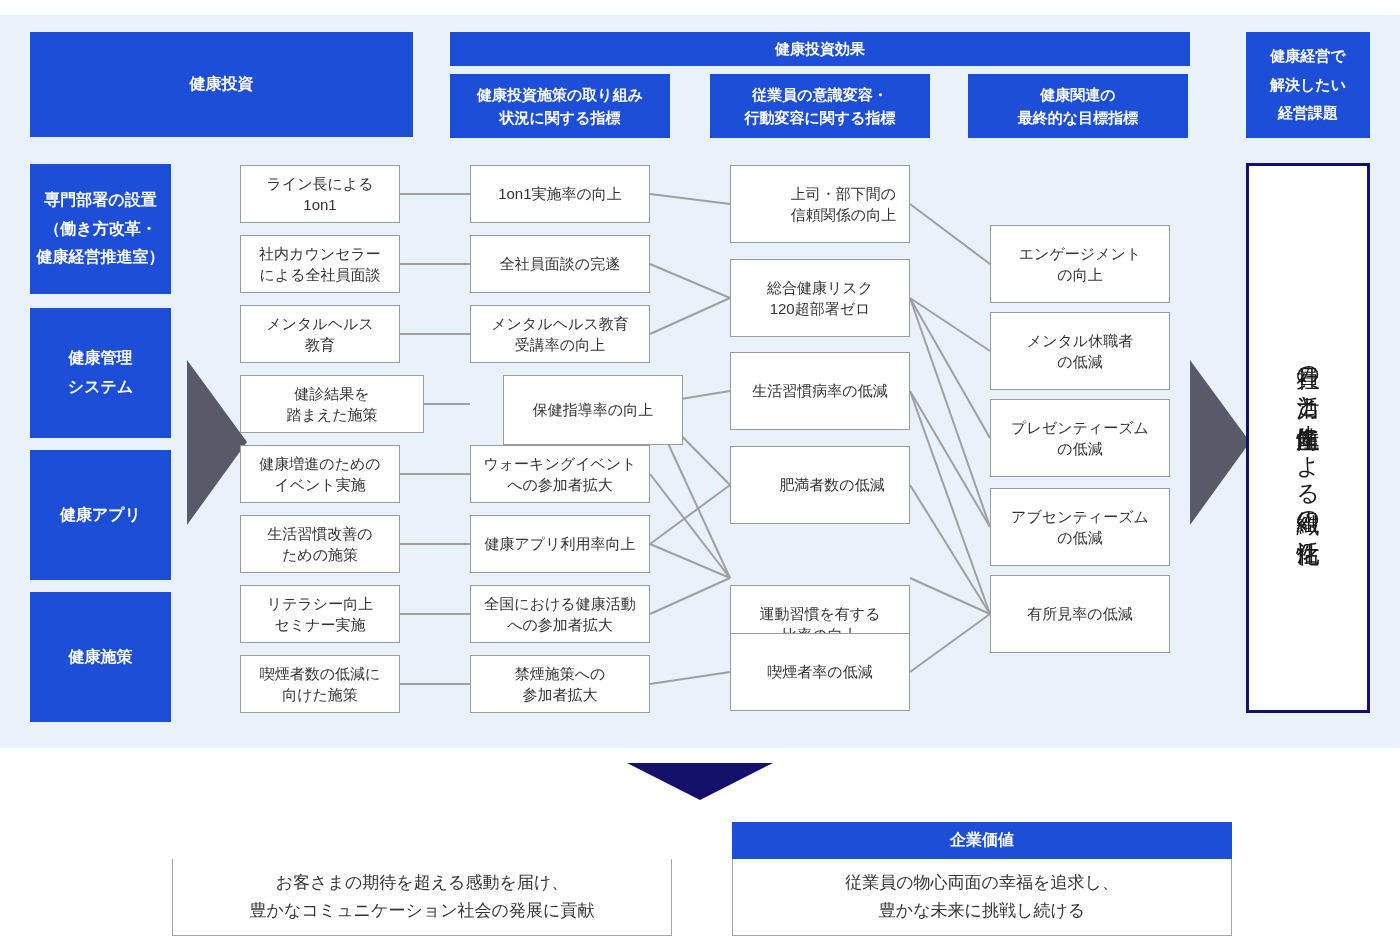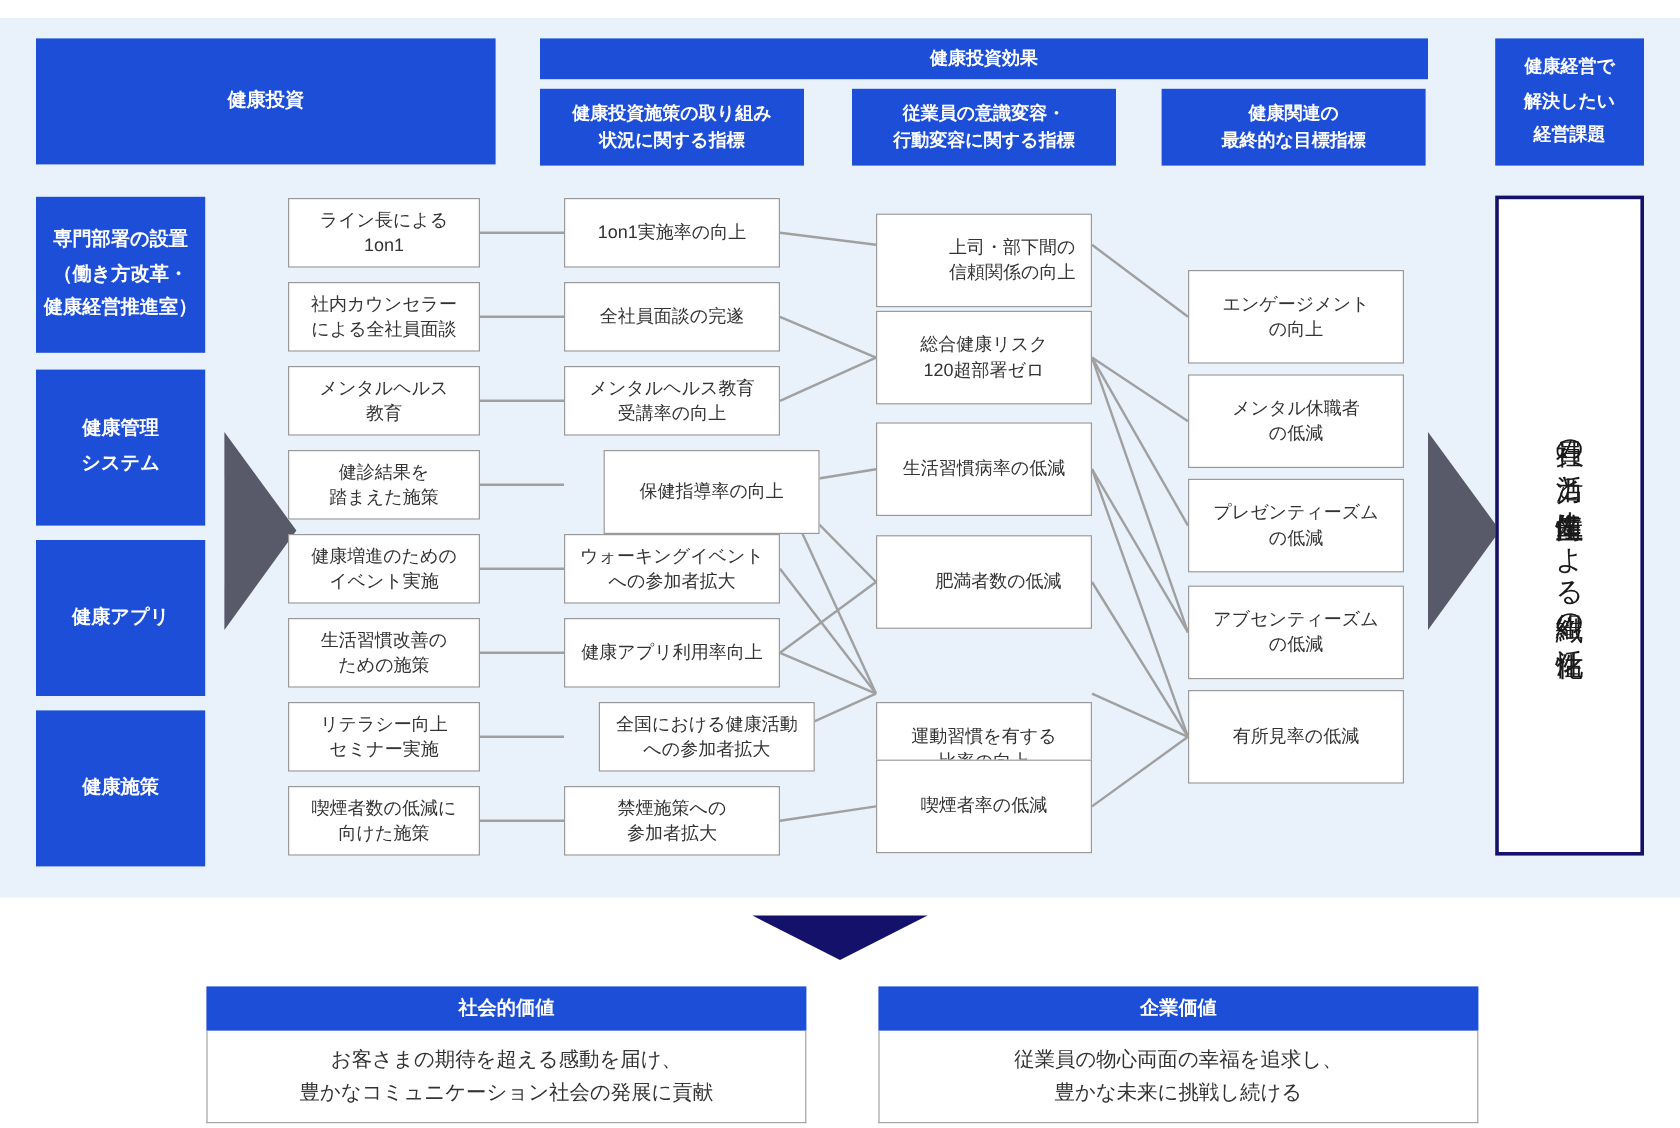--- a/index.html
+++ b/index.html
@@ -74,21 +74,20 @@
   <div class="abs navy hdr" id="effect-header">健康投資効果</div>
 
   <div class="abs navy hdr" id="challenge-box">健康経営で
 解決したい
 経営課題</div>
 
   <div class="abs" id="outcome-box">
     <span id="outcome-text">社員の活力と生産性向上による組織の活性化</span>
   </div>
 
-  <div class="abs navy val-header" id="social-header">社会的価値</div>
   <div class="abs val-body" id="social-body">お客さまの期待を超える感動を届け、
 豊かなコミュニケーション社会の発展に貢献</div>
 
   <div class="abs navy val-header" id="corporate-header">企業価値</div>
   <div class="abs val-body" id="corporate-body">従業員の物心両面の幸福を追求し、
 豊かな未来に挑戦し続ける</div>
 <div class="abs navy hdr sub-hdr" style="left: 450px; top: 74px; width: 220px; height: 64px;">健康投資施策の取り組み
 状況に関する指標</div>
     <div class="abs navy hdr sub-hdr" style="left: 710px; top: 74px; width: 220px; height: 64px;">従業員の意識変容・
 行動変容に関する指標</div>
@@ -100,43 +99,43 @@
     <div class="abs navy leftcat" style="left: 30px; top: 308px; width: 141px; height: 130px;">健康管理
 システム</div>
     <div class="abs navy leftcat" style="left: 30px; top: 450px; width: 141px; height: 130px;">健康アプリ</div>
     <div class="abs navy leftcat" style="left: 30px; top: 592px; width: 141px; height: 130px;">健康施策</div>
     <div class="abs white-box" style="left: 240px; top: 165px; width: 160px; height: 58px;">ライン長による
 1on1</div>
     <div class="abs white-box" style="left: 240px; top: 235px; width: 160px; height: 58px;">社内カウンセラー
 による全社員面談</div>
     <div class="abs white-box" style="left: 240px; top: 305px; width: 160px; height: 58px;">メンタルヘルス
 教育</div>
-    <div class="abs white-box" style="left: 240px; top: 375px; width: 160px; height: 58px;">健診結果を
+    <div class="abs white-box" style="left: 240px; top: 375px; width: 184px; height: 58px;">健診結果を
 踏まえた施策</div>
     <div class="abs white-box" style="left: 240px; top: 445px; width: 160px; height: 58px;">健康増進のための
 イベント実施</div>
     <div class="abs white-box" style="left: 240px; top: 515px; width: 160px; height: 58px;">生活習慣改善の
 ための施策</div>
     <div class="abs white-box" style="left: 240px; top: 585px; width: 160px; height: 58px;">リテラシー向上
 セミナー実施</div>
     <div class="abs white-box" style="left: 240px; top: 655px; width: 160px; height: 58px;">喫煙者数の低減に
 向けた施策</div>
     <div class="abs white-box" style="left: 470px; top: 165px; width: 180px; height: 58px;">1on1実施率の向上</div>
     <div class="abs white-box" style="left: 470px; top: 235px; width: 180px; height: 58px;">全社員面談の完遂</div>
     <div class="abs white-box" style="left: 470px; top: 305px; width: 180px; height: 58px;">メンタルヘルス教育
 受講率の向上</div>
     <div class="abs white-box" style="left: 470px; top: 375px; width: 180px; height: 70px; margin-left: 33px;">保健指導率の向上</div>
     <div class="abs white-box" style="left: 470px; top: 445px; width: 180px; height: 58px;">ウォーキングイベント
 への参加者拡大</div>
     <div class="abs white-box" style="left: 470px; top: 515px; width: 180px; height: 58px;">健康アプリ利用率向上</div>
-    <div class="abs white-box" style="left: 470px; top: 585px; width: 180px; height: 58px; margin-left: 29px;">全国における健康活動
+    <div class="abs white-box" style="left: 470px; top: 585px; width: 180px; height: 58px;">全国における健康活動
 への参加者拡大</div>
     <div class="abs white-box" style="left: 470px; top: 655px; width: 180px; height: 58px;">禁煙施策への
 参加者拡大</div>
-    <div class="abs white-box" style="left: 730px; top: 178px; width: 180px; height: 78px; padding-left: 47px;">上司・部下間の
+    <div class="abs white-box" style="left: 730px; top: 165px; width: 180px; height: 78px; padding-left: 47px;">上司・部下間の
 信頼関係の向上</div>
     <div class="abs white-box" style="left: 730px; top: 259px; width: 180px; height: 78px;">総合健康リスク
 120超部署ゼロ</div>
     <div class="abs white-box" style="left: 730px; top: 352px; width: 180px; height: 78px;">生活習慣病率の低減</div>
     <div class="abs white-box" style="left: 730px; top: 446px; width: 180px; height: 78px; padding-left: 24px;">肥満者数の低減</div>
     <div class="abs white-box" style="left: 730px; top: 539px; width: 180px; height: 78px; margin-top: 46px;">運動習慣を有する
 比率の向上</div>
     <div class="abs white-box" style="left: 730px; top: 633px; width: 180px; height: 78px;">喫煙者率の低減</div>
     <div class="abs white-box" style="left: 990px; top: 225px; width: 180px; height: 78px;">エンゲージメント
 の向上</div>

